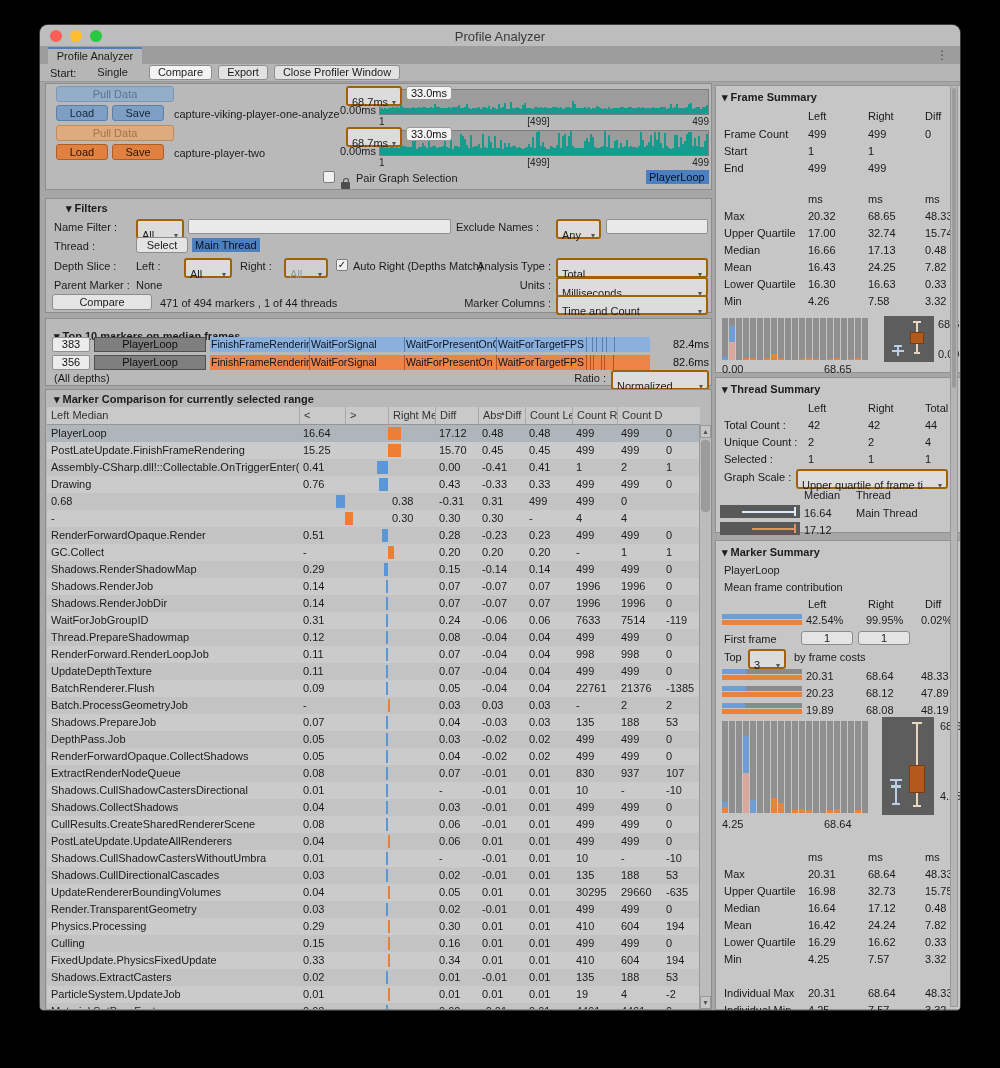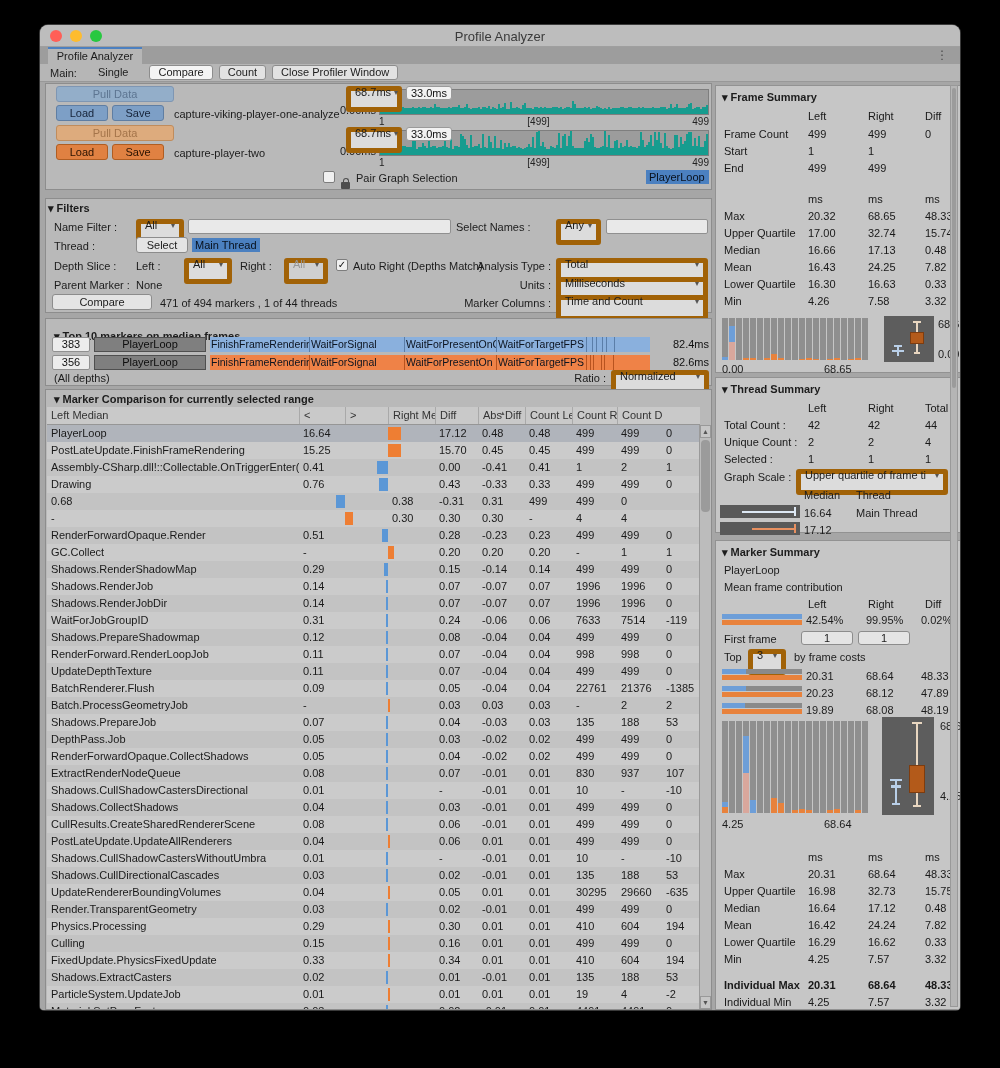--- a/index.html
+++ b/index.html
@@ -21,21 +21,21 @@
 .tbtn{font-size:11px;color:#1c1c1c;background:#e2e2e2;border:1px solid #8d8d8d;border-radius:3px;height:15px;line-height:13px;padding:0 8px}
 .tbtn.flat{background:transparent;border-color:transparent;padding:0 14px}
 .tbtn.sel{background:#f4f4f4}
 .content{position:absolute;left:0;top:57px;width:100%;bottom:0;background:#a6a6a6}
 .box{position:absolute;background:#b9b9b9;border:1px solid #8d8d8d}
 .btn{font-size:11px;color:#1c1c1c;background:#e4e4e4;border:1px solid #8c8c8c;border-radius:3px;text-align:center}
 .bluebtn{background:#7d9fc6;color:#16243a;border:1px solid #5f7ea3;border-radius:3px;font-size:11px;text-align:center;line-height:14px}
 .bluebtn.dis{background:#93aec9;color:#5e769422;color:#5d7591;border-color:#7e96b3}
 .orgbtn{background:#e08142;color:#2a1302;border:1px solid #b05d22;border-radius:3px;font-size:11px;text-align:center;line-height:14px}
 .orgbtn.dis{background:#ddab7d;color:#a4744a;border-color:#c08c5c}
-.dd{background:#dcdcdc;border:5px solid #a16207;border-radius:3px;font-size:11px;color:#1c1c1c;display:flex;justify-content:space-between;align-items:flex-end;padding:8px 4px;line-height:13px}
+.dd{background:#dcdcdc;border:2px solid #a16207;border-radius:3px;font-size:11px;color:#1c1c1c;display:flex;justify-content:space-between;align-items:flex-start;padding:8px 4px;line-height:13px}
 .dd .arr{font-size:8px;color:#555;margin-left:3px}
 .dd.dis{color:#979797;background:#cfcfcf}
 .inp{background:#e9e9e9;border:1px solid #909090;border-radius:2px}
 .chipw{background:#f2f2f2;border:1px solid #9a9a9a;border-radius:3px;font-size:11px;text-align:center;line-height:12px;color:#111}
 .selblue{background:#4b80c0;color:#08101c;font-size:11px;line-height:14px;padding:0 3px}
 .cb{width:12px;height:12px;background:#f0f0f0;border:1px solid #7d7d7d;border-radius:2px;font-size:10px;line-height:10px;text-align:center;color:#111}
 .gcanvas{background:#9c9c9c;border:1px solid #7e7e7e;display:flex;align-items:flex-end;overflow:hidden}
 .gbar{width:2px;background:#169c8f;flex:0 0 2px}
 .axis{display:flex;justify-content:space-between;font-size:10px;color:#222}
 .lock{width:9px;height:7px;background:#4d4d4d;border-radius:1px;position:relative;display:inline-block}
@@ -89,24 +89,24 @@
       <span class="light yellow"></span>
       <span class="light green"></span>
     </div>
     <div class="wtitle">Profile Analyzer</div>
   </div>
   <div class="tabbar">
     <div class="tab">Profile Analyzer</div>
     <div class="kebab">⋮</div>
   </div>
   <div class="toolbar">
-    <span class="lbl">Main:</span>
+    <span class="lbl">Start:</span>
     <button class="tbtn flat">Single</button>
     <button class="tbtn sel">Compare</button>
-    <button class="tbtn">Count</button>
+    <button class="tbtn">Export</button>
     <button class="tbtn">Close Profiler Window</button>
   </div>
 
   <div class="content">
 
     <div class="box" style="left:5px;top:1px;width:667px;height:107px">
       <div class="abs bluebtn dis" style="left:10px;top:2px;width:118px;height:16px">Pull Data</div>
       <div class="abs bluebtn" style="left:10px;top:21px;width:52px;height:16px">Load</div>
       <div class="abs bluebtn" style="left:66px;top:21px;width:52px;height:16px">Save</div>
       <div class="abs lbl" style="left:128px;top:23px;width:200px;overflow:hidden">capture-viking-player-one-analyze</div>
@@ -472,28 +472,28 @@
         <span>499</span>
       </div>
 
       <div class="abs cb" style="left:277px;top:87px"></div>
       <span class="abs lock" style="left:295px;top:91px"></span>
       <div class="abs lbl" style="left:310px;top:87px">Pair Graph Selection</div>
       <div class="abs selblue" style="left:600px;top:86px;width:63px">PlayerLoop</div>
     </div>
 
     <div class="box" style="left:5px;top:116px;width:667px;height:115px">
-      <div class="abs lbl bold" style="left:2px;top:2px"><span>▾ </span><span>Filters</span></div>
+      <div class="abs lbl bold" style="left:20px;top:2px"><span>▾ </span><span>Filters</span></div>
       <div class="abs lbl" style="left:8px;top:21px">Name Filter :</div>
       <div class="abs dd" style="left:90px;top:20px;width:48px;height:15px">
           <span>All</span>
           <span class="arr">▾</span>
         </div>
       <input class="abs inp" style="left: 142px; top: 20px; width: 263px; height: 15px;" value="">
-      <div class="abs lbl" style="left:410px;top:21px">Select Names :</div>
+      <div class="abs lbl" style="left:410px;top:21px">Exclude Names :</div>
       <div class="abs dd" style="left:510px;top:20px;width:45px;height:15px">
           <span>Any</span>
           <span class="arr">▾</span>
         </div>
       <input class="abs inp" style="left: 560px; top: 20px; width: 102px; height: 15px;" value="">
 
       <div class="abs lbl" style="left:8px;top:40px">Thread :</div>
       <div class="abs btn" style="left:90px;top:38px;width:52px;height:16px;line-height:14px">Select</div>
       <div class="abs selblue" style="left:146px;top:39px">Main Thread</div>
 
@@ -751,21 +751,21 @@
             </div>
             <div class="tc bar-gt"></div>
             <div class="tc">0.24</div>
             <div class="tc">-0.06</div>
             <div class="tc">0.06</div>
             <div class="tc">7633</div>
             <div class="tc">7514</div>
             <div class="tc">-119</div>
           </div>
           <div class="trow">
-            <div class="tc">Shadows.PrepareShadowmap</div>
+            <div class="tc">Thread.PrepareShadowmap</div>
             <div class="tc">0.12</div>
             <div class="tc bar-lt">
               <div class="dbar blue" style="width: 2px;"></div>
             </div>
             <div class="tc bar-gt"></div>
             <div class="tc">0.08</div>
             <div class="tc">-0.04</div>
             <div class="tc">0.04</div>
             <div class="tc">499</div>
             <div class="tc">499</div>
@@ -1461,21 +1461,21 @@
             <div class="sc">16.29</div>
             <div class="sc">16.62</div>
             <div class="sc">0.33</div>
           </div>
           <div class="srow">
             <div class="sc slabel">Min</div>
             <div class="sc">4.25</div>
             <div class="sc">7.57</div>
             <div class="sc">3.32</div>
           </div>
-          <div class="srow" style="margin-top: 9px; font-weight: bold;">
+          <div class="srow" style="margin-top: 17px;">
             <div class="sc slabel">Individual Max</div>
             <div class="sc">20.31</div>
             <div class="sc">68.64</div>
             <div class="sc">48.33</div>
           </div>
           <div class="srow">
             <div class="sc slabel">Individual Min</div>
             <div class="sc">4.25</div>
             <div class="sc">7.57</div>
             <div class="sc">3.32</div>

